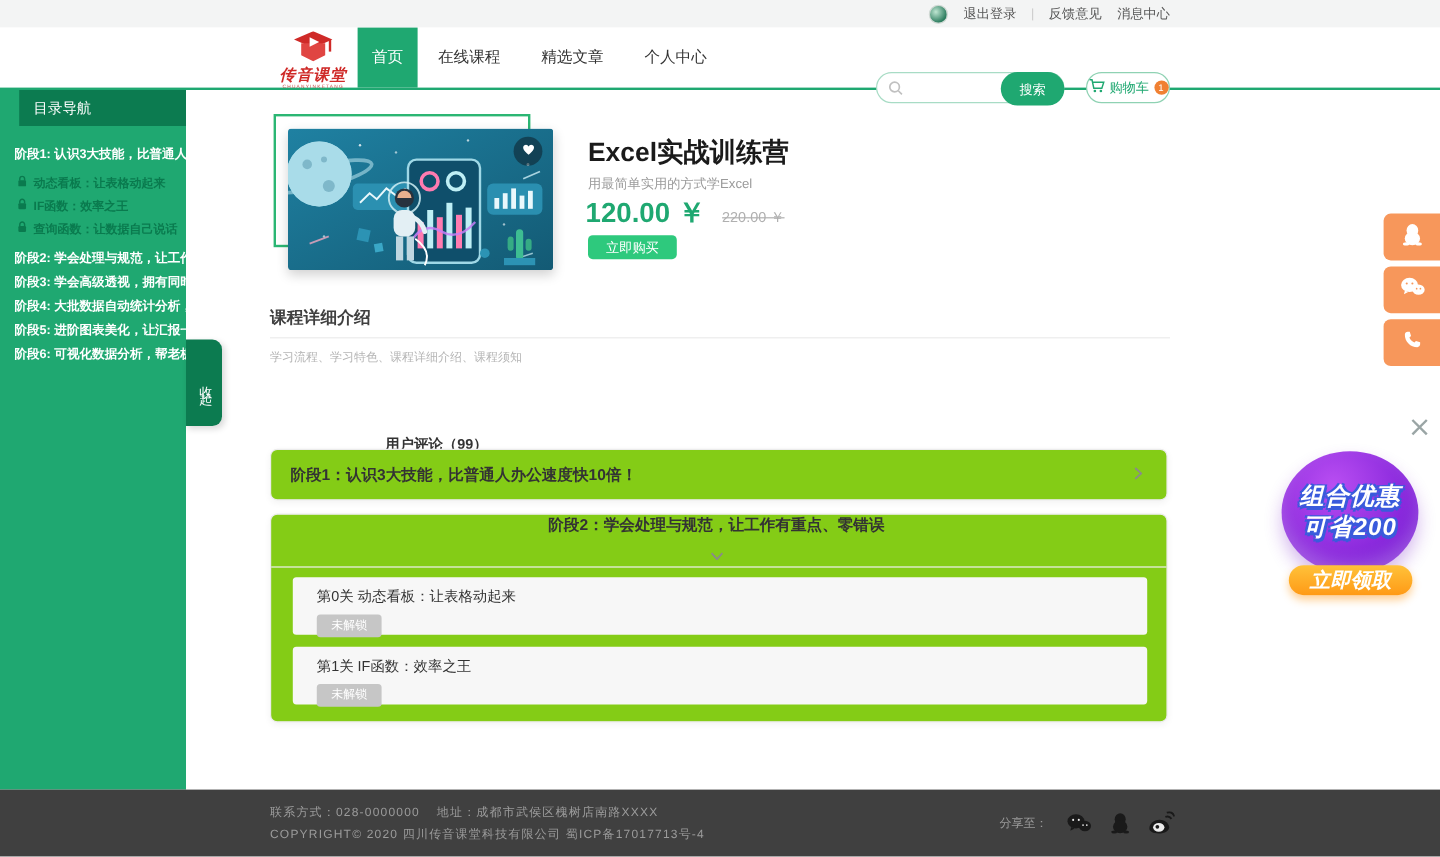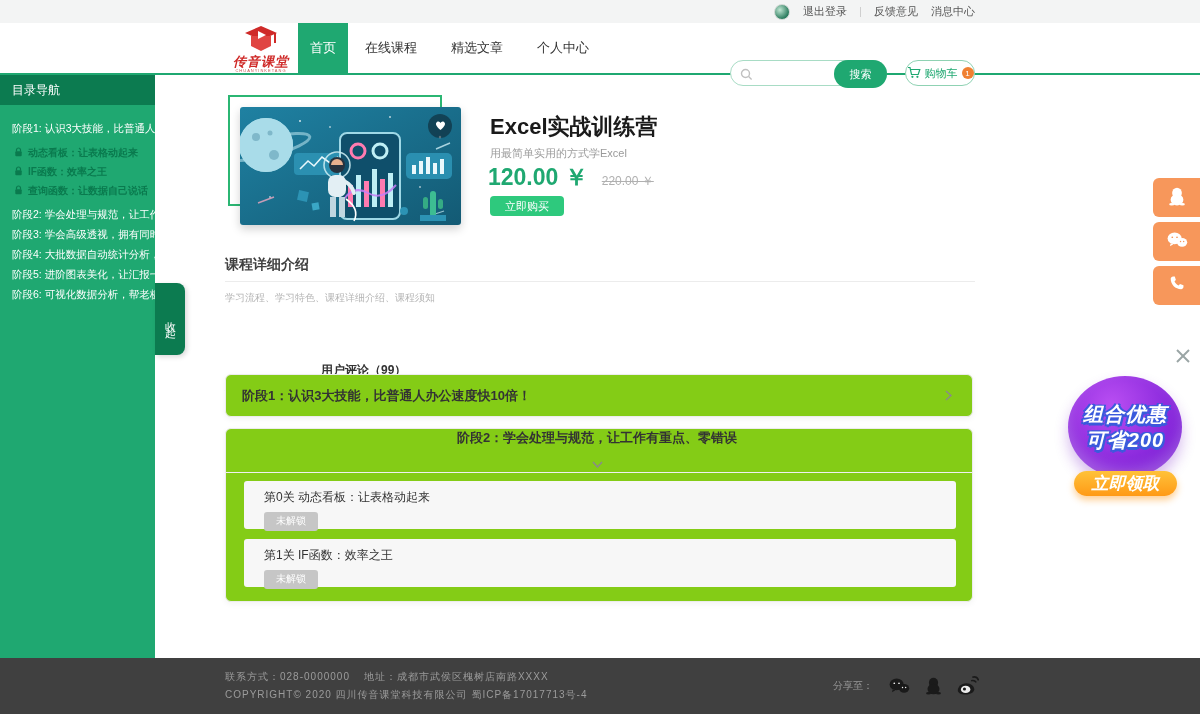--- a/index.html
+++ b/index.html
@@ -23,23 +23,23 @@
   .nav-item.active { background:#1fa871; color:#fff; padding:0 12px; }
   .searchbox { position:absolute; left:730px; top:37px; width:157px; height:26px; border:1px solid #a8dcc5; border-radius:14px; background:#fff; }
   .search-icon { position:absolute; left:9px; top:6px; }
   .search-input { position:absolute; left:27px; top:1px; width:74px; height:22px; border:none; outline:none; font-size:11px; color:#666; background:transparent; }
   .search-btn { position:absolute; right:-1px; top:-1px; width:53px; height:28px; background:#1fa871; border:none; border-radius:14px; color:#fff; font-size:11px; cursor:pointer; }
   .cartbox { position:absolute; left:905px; top:37px; width:70px; height:26px; border:1px solid #8fd2b3; border-radius:14px; background:#fff; display:flex; align-items:center; justify-content:center; gap:4px; color:#1fa871; font-size:11px; cursor:pointer; }
   .cart-badge { width:12px; height:12px; border-radius:50%; background:#f08032; color:#fff; font-size:8px; display:flex; align-items:center; justify-content:center; }
 
   
   .sidebar { position:absolute; left:0; top:75px; width:155px; height:583px; background:#1fa871; color:#fff; }
-  .sidebar-header { height:30px; background:#0c7b50; line-height:30px; padding-left:12px; font-size:12px; }
+  .sidebar-header { height:30px; background:#0c7b50; line-height:30px; padding-left:12px; font-size:12px;margin-left:16px; }
   .stage-list { margin-top:12px; }
-  .stage-row { display:flex; align-items:center; justify-content:space-between; padding:0 10px 0 12px; height:24px; font-size:10.5px; font-weight:normal; cursor:pointer; white-space:nowrap;gap:16px; }
+  .stage-row { display:flex; align-items:center; justify-content:space-between; padding:0 10px 0 12px; height:24px; font-size:10.5px; font-weight:bold; cursor:pointer; white-space:nowrap;gap:16px; }
   .stage-row .chev { flex:0 0 auto; margin-left:4px; }
   .sub-list { padding:2px 0 5px; }
   .sub-row { display:flex; align-items:center; gap:5px; padding-left:14px; height:19px; font-size:10px; color:#0a7a4e; font-weight:bold; cursor:pointer; white-space:nowrap; }
   .stage-row.plain { height:20px; }
   .collapse-tab { position:absolute; left:155px; top:283px; width:30px; height:72px; background:#0c7b50; border-radius:0 8px 8px 0; color:#fff; font-size:11px; display:flex; align-items:center; justify-content:center; writing-mode:vertical-rl; letter-spacing:6px; cursor:pointer; box-shadow:2px 2px 5px rgba(0,0,0,.15); }
 
   
   .img-outline { position:absolute; left:228px; top:95px; width:214px; height:111px; border:2px solid #2bb673; }
   .course-img { position:absolute; left:240px; top:107px; width:221px; height:118px; border-radius:3px; overflow:hidden; box-shadow:0 4px 10px rgba(0,0,0,.18); }
   .fav-btn { position:absolute; left:428px; top:114px; width:24px; height:24px; border-radius:50%; background:rgba(15,40,53,.62); display:flex; align-items:center; justify-content:center; cursor:pointer; }

